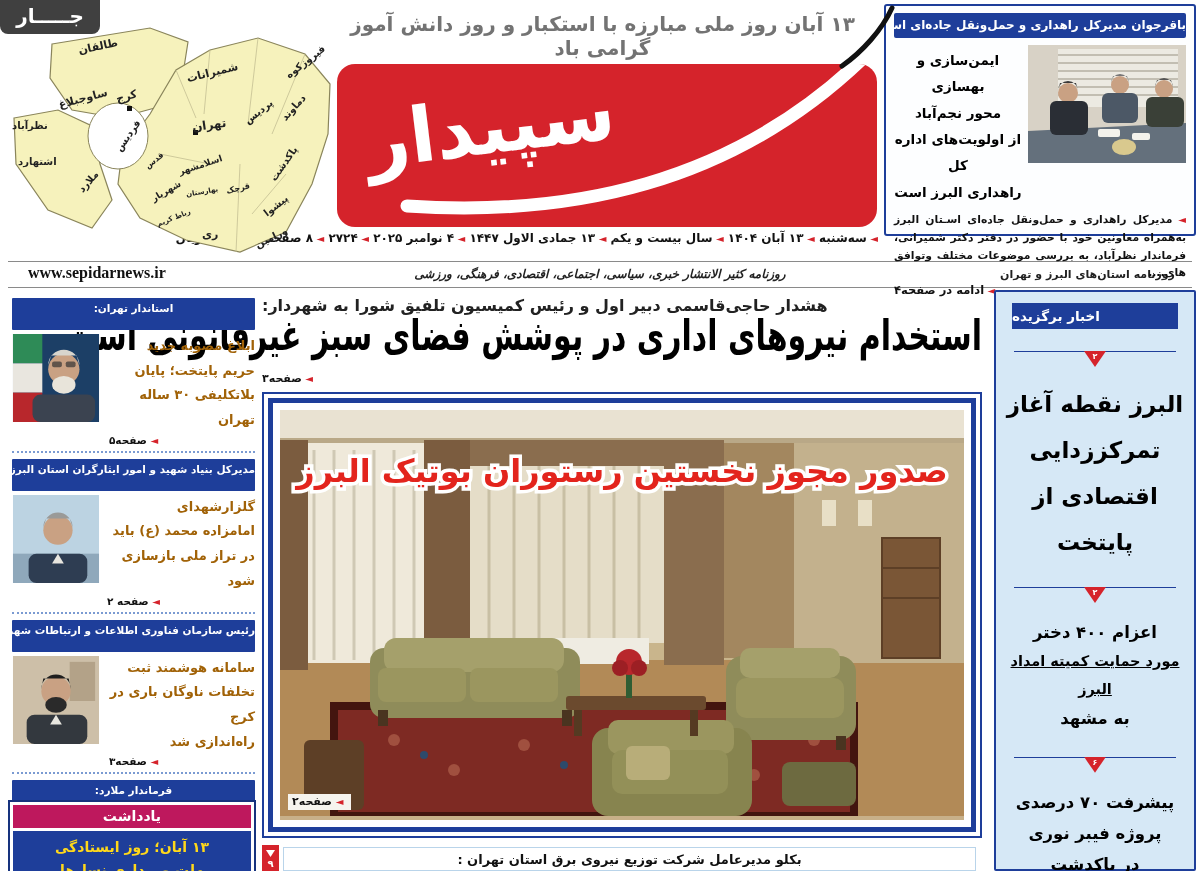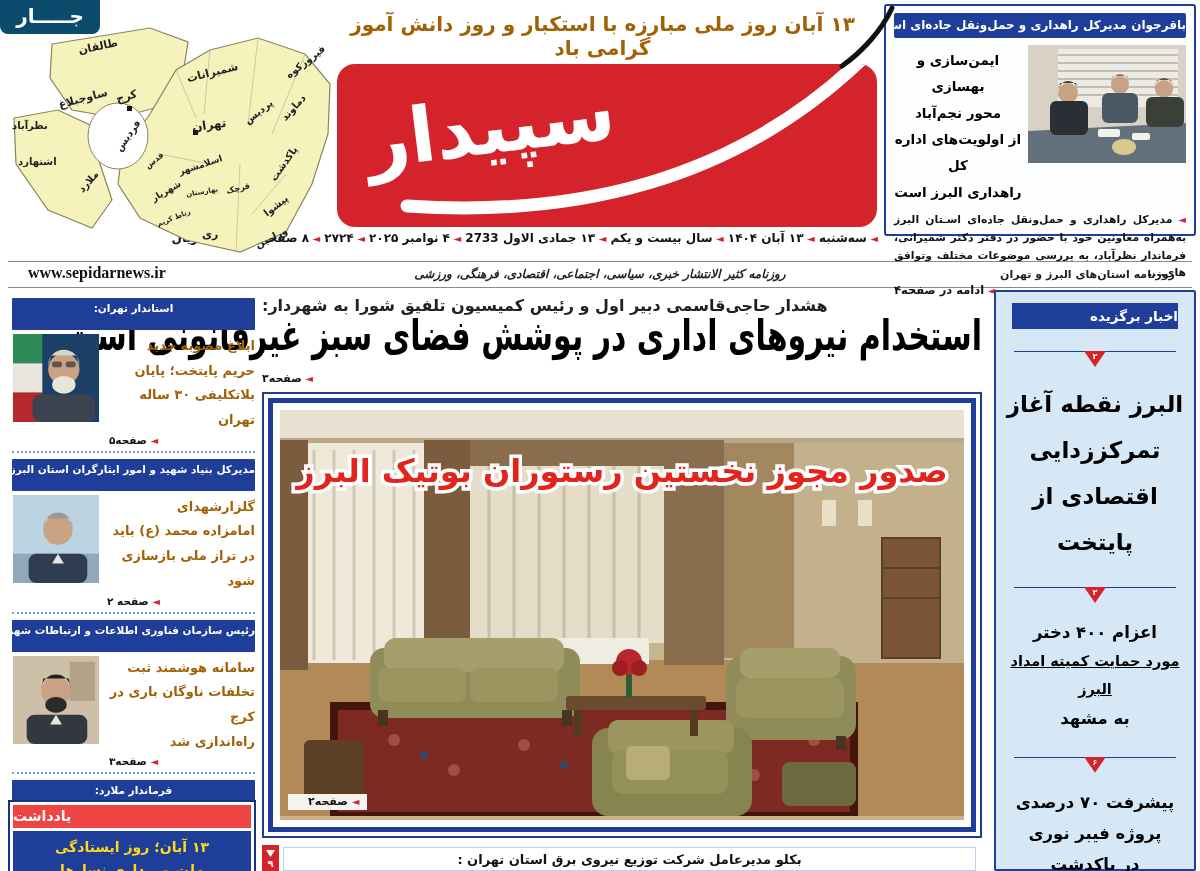--- a/index.html
+++ b/index.html
@@ -2,31 +2,31 @@
 <html lang="fa"><head>
 <meta charset="utf-8">
 <style>
   * { margin:0; padding:0; box-sizing:border-box; }
   body { background:#888; font-family:"DejaVu Sans", sans-serif; }
   .page { position:relative; width:1200px; height:871px; background:#fff; overflow:hidden;
           direction:rtl; font-family:"DejaVu Sans", sans-serif; color:#111; }
   .abs { position:absolute; }
 
   
-  .corner-tag { left:0; top:0; width:100px; height:34px; background:#0c4a6e; color:#fff;
+  .corner-tag { left:0; top:0; width:100px; height:34px; background:#404040; color:#fff;
     font-weight:bold; font-size:20px; text-align:center; line-height:32px; border-radius:0 0 8px 8px; }
 
   
   .map { left:0; top:14px; width:338px; height:252px; z-index:3; }
   .map svg { position:absolute; inset:0; }
   .dl { position:absolute; font-weight:bold; color:#222; white-space:nowrap; transform-origin:center; }
 
   
   .slogan { left:330px; top:12px; width:545px; height:40px; text-align:center; font-weight:bold;
-    font-size:20px; color:#a16207; z-index:2; }
+    font-size:20px; color:#737373; z-index:2; }
 
   
   .logo-banner { left:337px; top:64px; width:540px; height:163px; background:#d5232b;
     border-radius:18px; z-index:1; overflow:hidden; }
   .logo-small { position:absolute; right:34px; top:52px; color:#fff; font-weight:bold; font-size:46px; }
   .logo-big { position:absolute; left:28px; top:18px; color:#fff; font-weight:bold; font-size:76px;
     transform:rotate(-7deg); letter-spacing:2px; }
   .swoosh-tail { left:838px; top:4px; width:60px; height:66px; z-index:2; }
 
   
@@ -59,21 +59,21 @@
     color:#000; white-space:nowrap; transform:scaleY(1.4); transform-origin:center; letter-spacing:-0.5px; }
   .lead-pageref { left:262px; top:372px; font-size:11px; font-weight:bold; }
 
   
   .photo-frame { left:262px; top:392px; width:720px; height:446px; border:2px solid #1e3e9a;
     background:#fff; padding:4px; }
   .photo-frame-inner { width:100%; height:100%; border:5px solid #1e3e9a; background:#fff; padding:7px; }
   .photo-box { position:relative; width:100%; height:100%; overflow:hidden; background:#c8b089; }
   .photo-caption { position:absolute; left:0; right:0; top:42px; text-align:center; font-size:32px; font-weight:bold;
     color:#e3241d; -webkit-text-stroke:7px #fff; paint-order:stroke fill; z-index:5; }
-  .photo-pageref { position:absolute; left:8px; bottom:10px; background:#f6f4ee; padding:1px 8px 2px 20px;
+  .photo-pageref { position:absolute; left:8px; bottom:10px; background:#f6f4ee; padding:1px 8px 2px 4px;
     font-size:11px; font-weight:bold; z-index:6; }
 
   
   .strip-tab { left:262px; top:845px; width:17px; height:26px; background:#d5232b; z-index:4; }
   .strip-tab .tri { position:absolute; left:4px; top:5px; width:9px; height:7px; background:#fff;
     clip-path:polygon(0 0,100% 0,50% 100%); }
   .strip-tab .num { position:absolute; left:0; right:0; top:13px; color:#fff; font-size:10px; font-weight:bold; text-align:center; }
   .bottom-strip { left:283px; top:847px; width:693px; height:24px; border:1.6px solid #b9d4ea; background:#fff;
     text-align:center; font-size:13px; font-weight:bold; color:#111; padding-top:4px; }
 
@@ -83,30 +83,30 @@
   .card-header { background:#1e3e9a; color:#fff; font-weight:bold; font-size:10.5px; text-align:center;
     height:32px; line-height:21px; white-space:nowrap; overflow:hidden; border-radius:1px; }
   .card-row { display:flex; gap:6px; margin-top:4px; align-items:flex-start; }
   .card-photo { width:88px; height:88px; flex:0 0 auto; order:2; }
   .card-text { flex:1; order:1; font-weight:bold; font-size:13px; line-height:1.9; text-align:right;
     letter-spacing:-0.3px; color:#a16207; }
   .card-pageref { text-align:center; font-size:10.5px; font-weight:bold; margin-top:1px; }
 
   
   .note { left:8px; top:800px; width:248px; height:90px; border:2.5px solid #16337e; background:#fff; padding:3px; }
-  .note-header { background:#ef4444; color:#fff; font-weight:bold; font-size:14px; text-align:left;
+  .note-header { background:#be185d; color:#fff; font-weight:bold; font-size:14px; text-align:center;
     height:23px; line-height:23px; }
   .note-body { margin-top:3px; background:#1e3e9a; padding:5px 6px 8px 6px; }
   .note-title { color:#ffd81a; font-weight:bold; font-size:14px; line-height:1.65; text-align:center; }
 
   
   .right-col { left:994px; top:290px; width:202px; height:581px; border:2.5px solid #1e3e9a;
     background:#d6e8f6; border-radius:2px; }
   .fn-header { margin:11px 16px 0 16px; background:#1e3e9a; color:#fff; font-weight:bold; font-size:13.5px;
-    text-align:right; height:26px; line-height:26px; }
+    text-align:left; height:26px; line-height:26px; }
   .fsep { position:relative; margin:22px 18px 14px 18px; border-top:1.6px solid #1e3e9a; height:16px; }
   .fsep .ftri { position:absolute; left:50%; top:-1px; transform:translateX(-50%); width:22px; height:16px;
     background:#d5232b; clip-path:polygon(0 0,100% 0,50% 100%); }
   .fsep .fnum { position:absolute; left:50%; top:0; transform:translateX(-50%); color:#fff;
     font-size:8px; font-weight:bold; }
   .fitem { text-align:center; font-weight:bold; color:#000; letter-spacing:-0.3px; }
   .fitem.big { font-size:23px; line-height:2.0; }
   .fitem.med { font-size:16.5px; line-height:1.9; }
 </style>
 </head>
@@ -159,21 +159,21 @@
     <span class="logo-big">سپیدار</span>
   </div>
   <svg class="abs swoosh-tail" viewBox="0 0 60 66">
     <path d="M4 62 C 24 48, 44 26, 54 4" fill="none" stroke="#111" stroke-width="5" stroke-linecap="round"></path>
   </svg>
 
   <div class="abs dateline">
     <span class="seg">سه‌شنبه</span>
     <span class="seg">۱۳ آبان ۱۴۰۴</span>
     <span class="seg">سال بیست و یکم</span>
-    <span class="seg">۱۳ جمادی الاول 2733</span>
+    <span class="seg">۱۳ جمادی الاول ۱۴۴۷</span>
     <span class="seg">۴ نوامبر ۲۰۲۵</span>
     <span class="seg">۲۷۲۴</span>
     <span class="seg">۸ صفحه</span>
     <span class="seg">۱۰۰۰۰۰ ریال</span>
   </div>
 
   <div class="abs rule" style="top:261px;"></div>
   <div class="abs website">www.sepidarnews.ir</div>
   <div class="abs rule-center">روزنامه کثیر الانتشار خبری، سیاسی، اجتماعی، اقتصادی، فرهنگی، ورزشی</div>
   <div class="abs rule-right">روزنامه استان‌های البرز و تهران</div>

